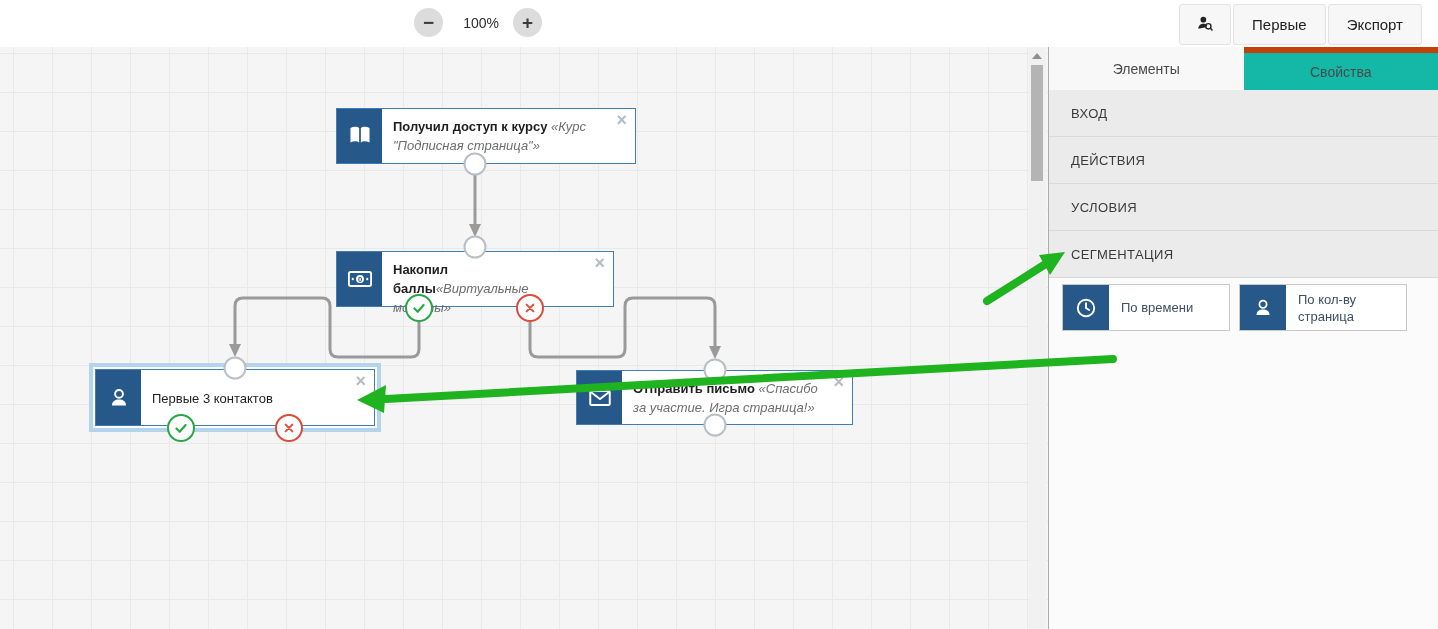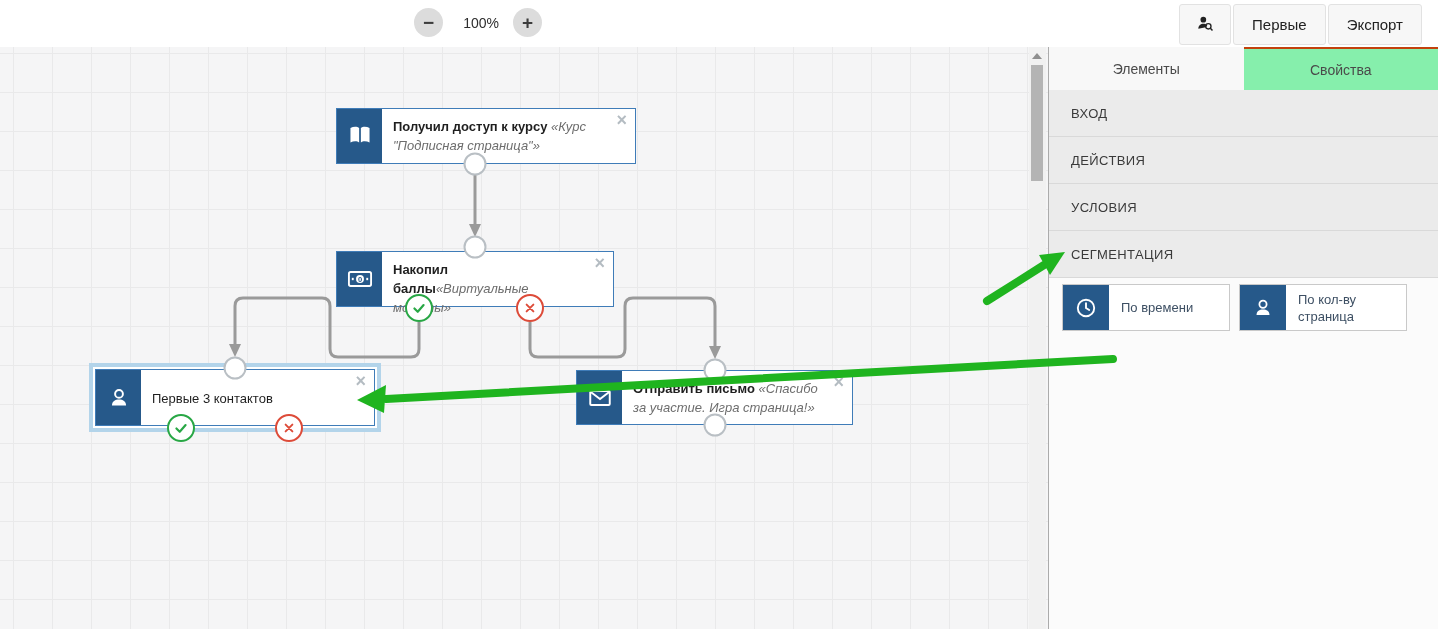--- a/index.html
+++ b/index.html
@@ -46,21 +46,21 @@
                         border-left:5px solid transparent; border-right:5px solid transparent;
                         border-bottom:6px solid #8f8f8f; }
   .v-scroll .thumb { position:absolute; top:18px; left:2px; width:12px; height:116px; background:#b4b4b4; }
 
   
   .sidebar { position:absolute; left:1048px; top:47px; width:390px; height:582px; background:#fbfbfb;
              border-left:1px solid #ababab; z-index:10; }
   .tabs { display:flex; height:43px; }
   .tab { flex:1; display:flex; align-items:center; justify-content:center; font-size:14px; color:#4a4a4a; cursor:pointer;text-align:center; }
   .tab.active { background:#f8f8f8; }
-  .tab.inactive { background:#86efac; border-top:2px solid #c2410c; }
+  .tab.inactive { background:#14b8a6; border-top:6px solid #c2410c; }
   .section { height:47px; background:#ebebeb; border-bottom:1px solid #d9d9d9; display:flex; align-items:center;
              padding-left:22px; font-size:13px; color:#3a3a3a; letter-spacing:.4px; cursor:pointer; }
   .palette { padding:6px 13px; display:flex; flex-wrap:wrap; gap:6px 9px; background:#fbfbfb; }
   .card { width:168px; height:47px; background:#fff; border:1px solid #c9c9c9; display:flex; cursor:pointer; }
   .card-icon { flex:0 0 46px; background:#26598a; display:flex; align-items:center; justify-content:center; }
   .card-label { flex:1; display:flex; align-items:center; padding:4px 6px 4px 12px; font-size:13px;
                 line-height:17px; color:#3d4f63; }
 
   
   .annotations { position:absolute; left:0; top:0; width:1438px; height:629px; z-index:50; pointer-events:none; }

